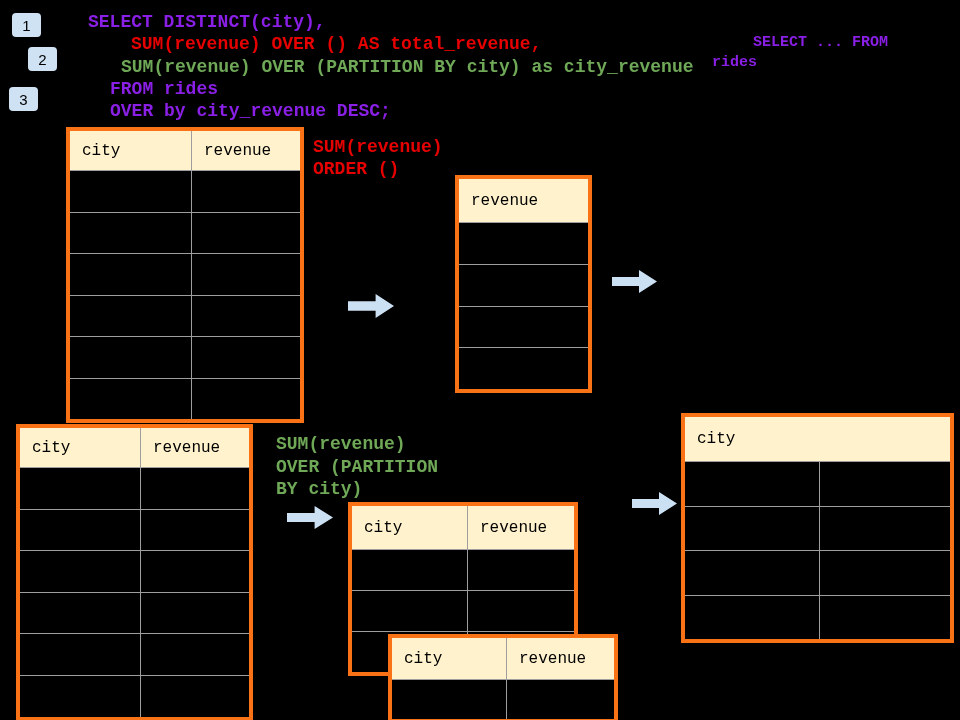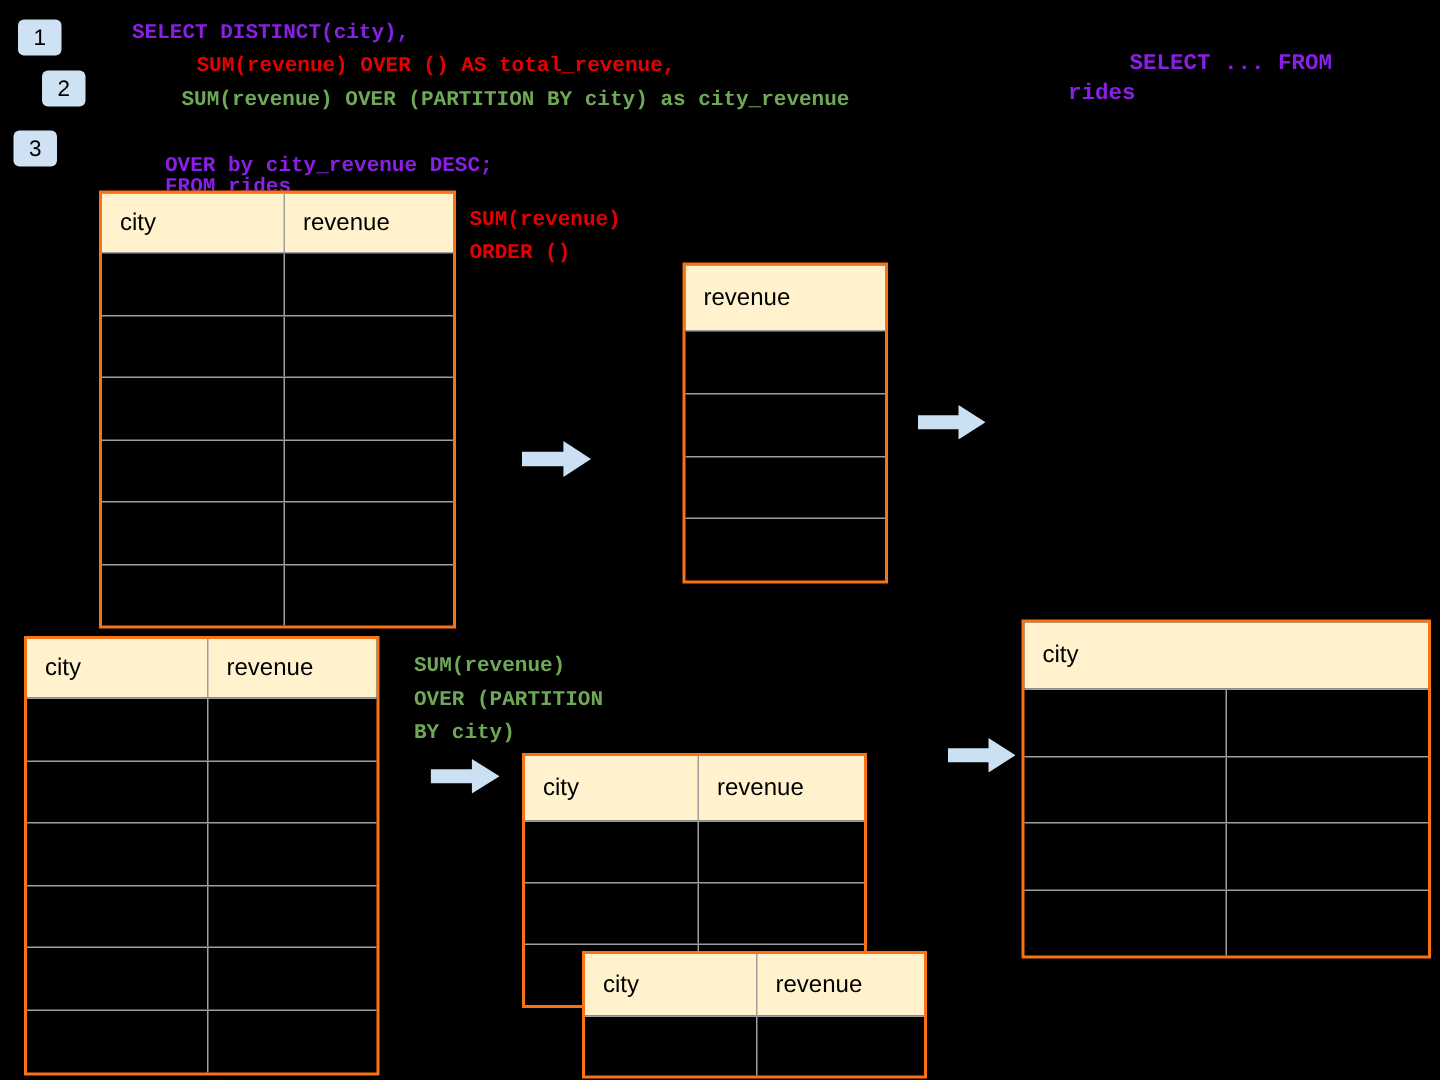--- a/index.html
+++ b/index.html
@@ -1,51 +1,51 @@
 <!DOCTYPE html>
 <html><head>
 <meta charset="utf-8">
 <style>
   * { margin:0; padding:0; box-sizing:border-box; }
   html,body { width:960px; height:720px; background:#000; overflow:hidden; }
   body { position:relative; font-family:"Liberation Sans", sans-serif; }
 
   
   .code { position:absolute; font-family:"Liberation Mono", monospace; font-weight:700;
-          font-size:14px; line-height:21px; white-space:pre; }
+          font-size:18px; line-height:21px; white-space:pre; }
   .code-sm { font-size:15px; line-height:20px; }
   .purple { color:#8A1FE6; }
   .red    { color:#E60000; }
   .green  { color:#6FA857; }
 
   .sql1 { left:88px;  top:12px; }
   .sql2 { left:131px; top:34px; }
   .sql3 { left:121px; top:57px;text-align:right; }
-  .sql4 { left:110px; top:79px;margin-top:36px; }
+  .sql4 { left:110px; top:79px; }
   .sql5 { left:110px; top:101px; }
 
   .snip1 { left:753px; top:33px; }
   .snip2 { left:712px; top:53px; }
 
   .ann-r1 { left:313px; top:137px; }
   .ann-r2 { left:313px; top:159px; }
   .ann-g1 { left:276px; top:434px; }
   .ann-g2 { left:276px; top:457px;text-align:center; }
   .ann-g3 { left:276px; top:479px; }
 
   
   .badge { position:absolute; width:29px; height:24px; background:#CFE2F3;
            border-radius:4px; color:#000; font-size:15px;
            display:flex; align-items:center; justify-content:center; }
   .b1 { left:12px; top:13px; }
   .b2 { left:28px; top:47px; }
   .b3 { left:9px;  top:87px; }
 
   
-  .tbl { position:absolute; border:2px solid #f97316; background:#000; }
+  .tbl { position:absolute; border:4px solid #f97316; background:#000;font-family:Liberation Mono, monospace; }
   .thead { display:flex; background:#FFF2CC; height:var(--hh); }
   .thcell { display:flex; align-items:center; padding-left:12px; font-size:16px;
             color:#000; width:var(--c1); overflow:hidden; }
   .thcell:last-child:not(:first-child) { flex:1; border-left:1px solid #9E9E9E; }
   .trow { display:flex; height:var(--rh); border-top:1px solid #9E9E9E; }
   .tcell { width:var(--c1); }
   .tcell:last-child:not(:first-child) { flex:1; border-left:1px solid #9E9E9E; }
 
   .tbl-src-top { left:66px;  top:127px; width:238px; --hh:39px; --rh:41.5px; --c1:121px; }
   .tbl-rev     { left:455px; top:175px; width:137px; --hh:43px; --rh:41.8px; --c1:100%; }

